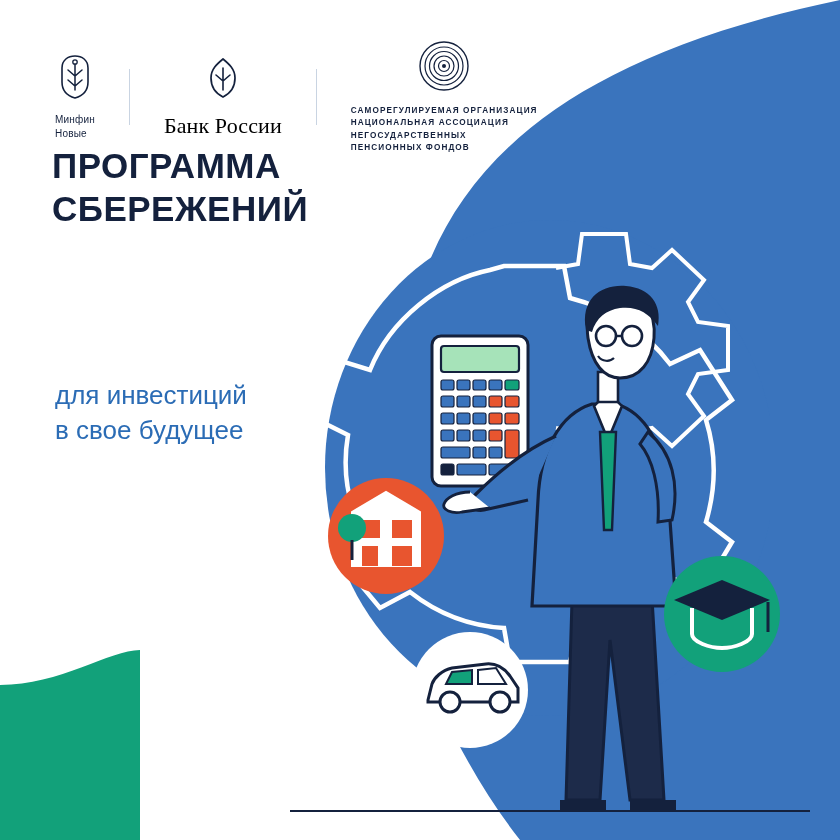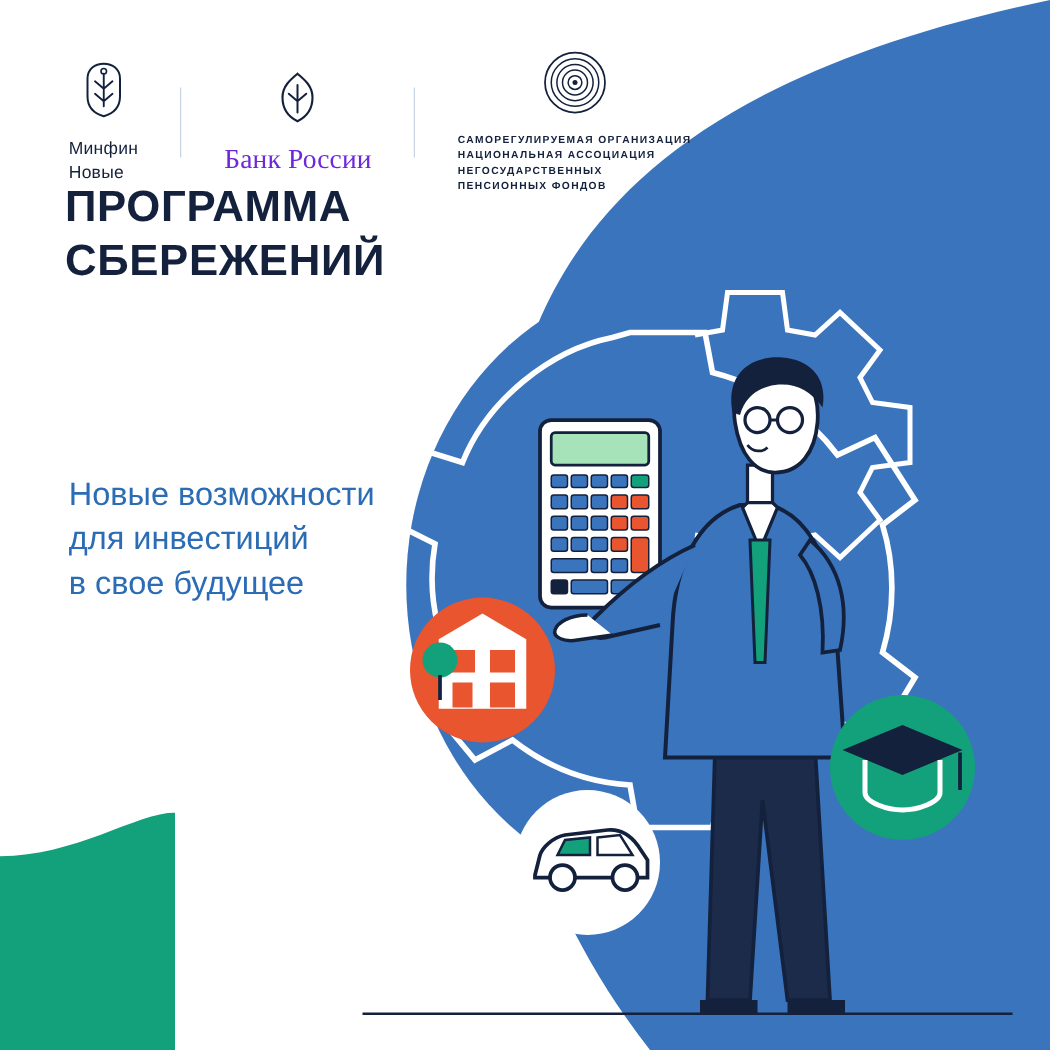--- a/index.html
+++ b/index.html
@@ -55,28 +55,28 @@
     display: flex;
     align-items: center;
     gap: 9px;
     flex-direction: column;
   }
   .logo-mark {
     flex: 0 0 auto;
     display: block;
   }
   .logo-text-minfin {
-    font-size: 14px;
+    font-size: 10px;
     line-height: 1.35;
     color: #14213d;
     letter-spacing: 0.2px;
   }
   .logo-text-cbr {
     font-size: 22px;
-    color: #6d28d9;
+    color: #000000;
     letter-spacing: 0.1px;
     font-weight: 400;
     font-family: "Liberation Serif", serif;
   }
   .logo-text-napf {
     font-size: 8.2px;
     line-height: 1.5;
     color: #14213d;
     letter-spacing: 1.1px;
     font-weight: bold;
@@ -212,21 +212,20 @@
       </span>
     </div>
   </div>
 
   <div class="headline">
     <div class="headline-line">ПРОГРАММА</div>
     <div class="headline-line">СБЕРЕЖЕНИЙ</div>
   </div>
 
   <div class="subhead">
-    <div class="subhead-line">Новые возможности</div>
     <div class="subhead-line">для инвестиций</div>
     <div class="subhead-line">в свое будущее</div>
   </div>
 
   <div class="illustration">
     <svg width="840" height="840" viewBox="0 0 840 840" xmlns="http://www.w3.org/2000/svg">
 
       <g fill="none" stroke="#ffffff" stroke-width="4">
         <path d="M556 268
                  l22 -4 l4 -30 l44 0 l4 30 l22 4

